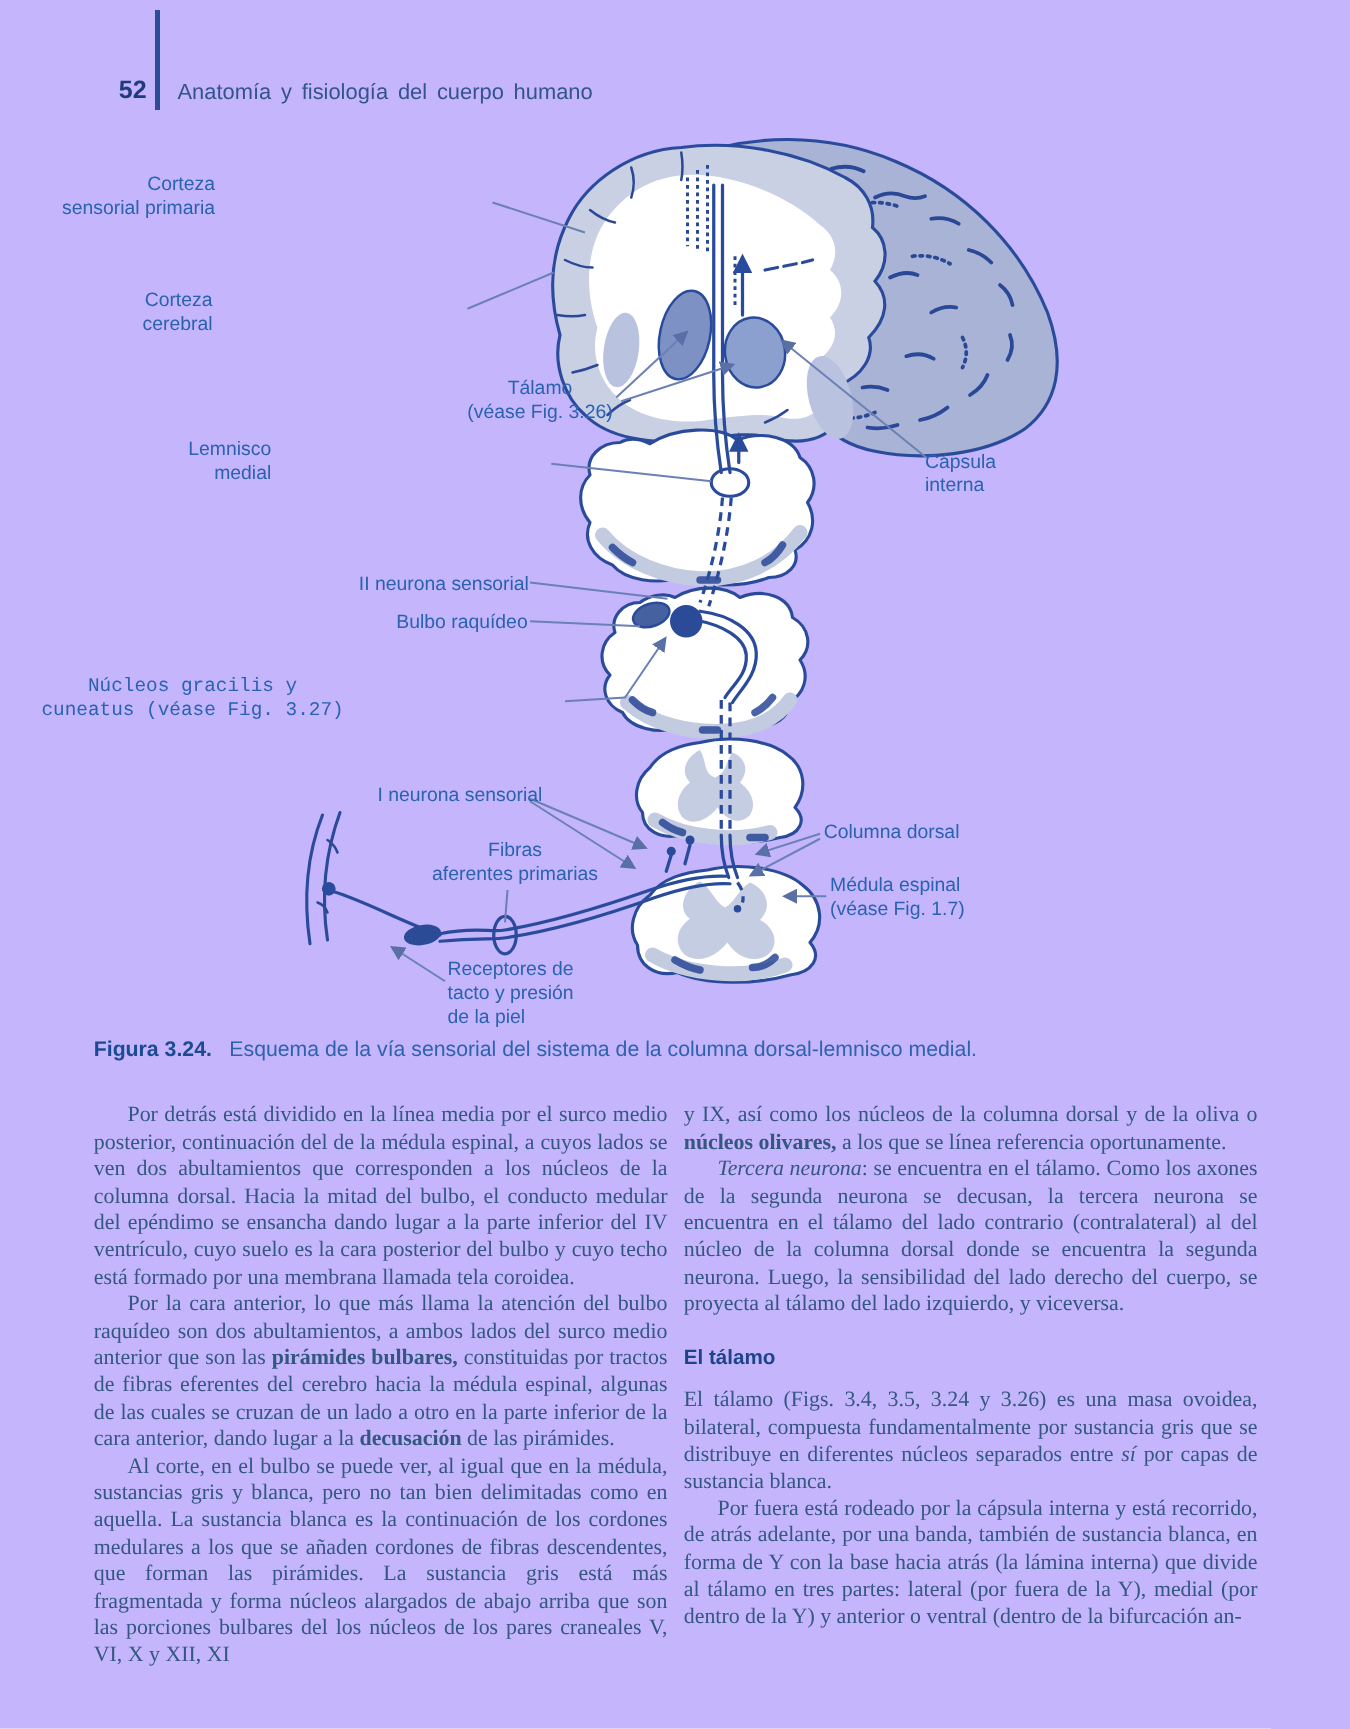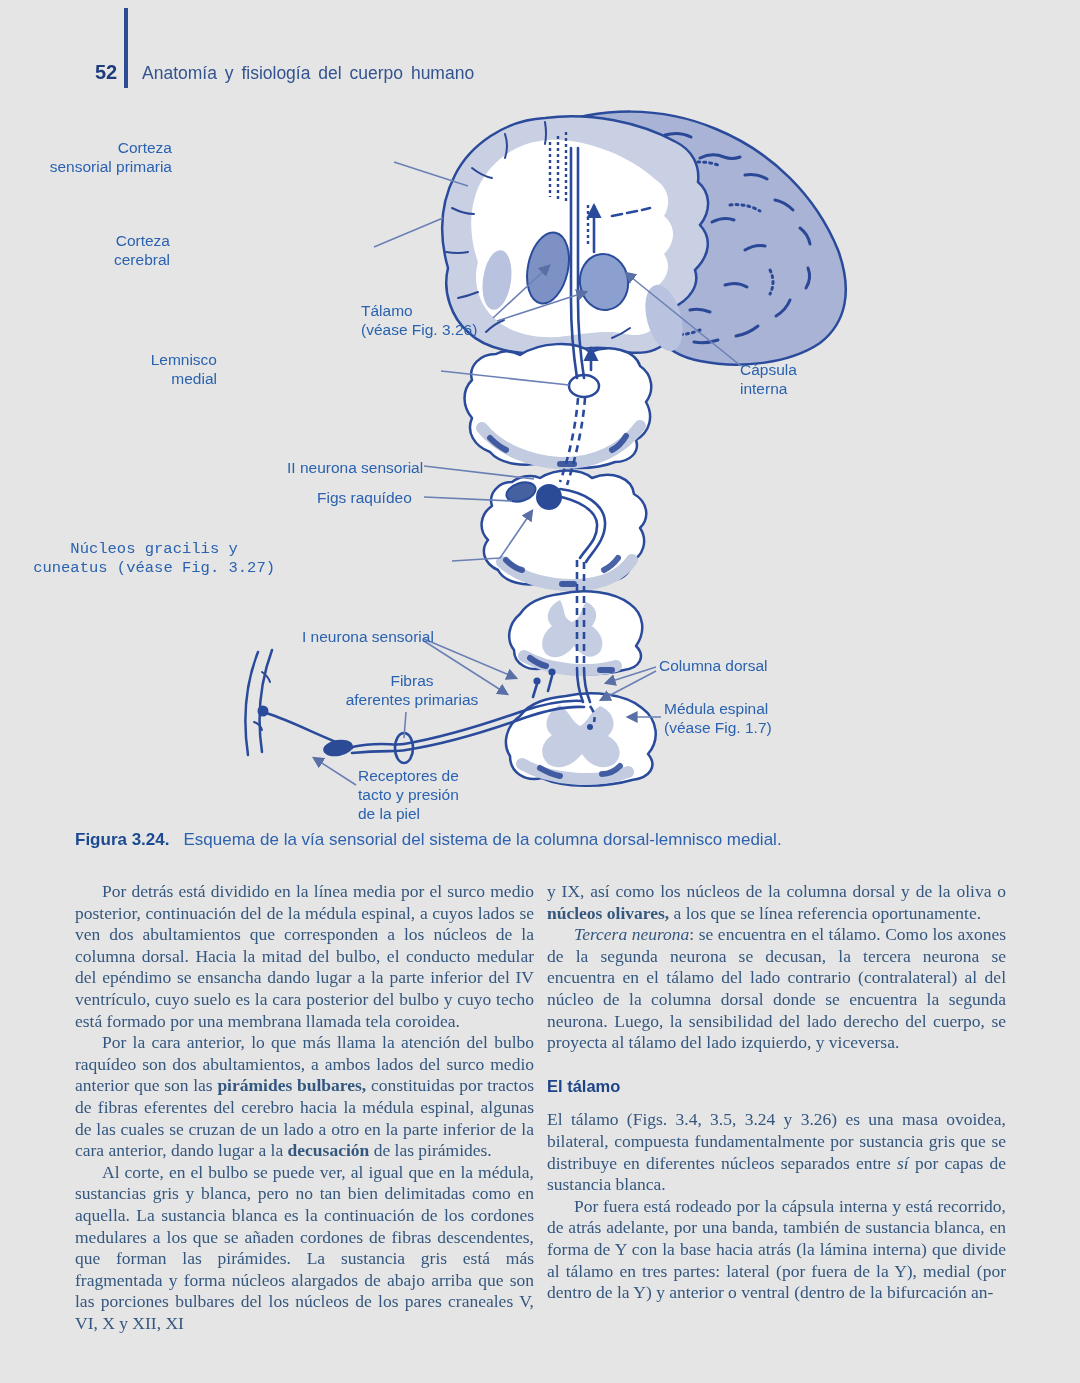--- a/index.html
+++ b/index.html
@@ -1,16 +1,16 @@
 <!DOCTYPE html>
 <html><head>
 <meta charset="utf-8">
 <style>
   html,body{margin:0;padding:0;background:#ffffff;}
-  .page{position:relative;width:1080px;height:1383px;background:#e5e5e5;overflow:hidden;
+  .page{position:relative;width:1080px;height:1383px;background:#c4b5fd;overflow:hidden;
         font-family:"Liberation Sans",sans-serif;}
   
   .pagenum{position:absolute;left:95px;top:61px;font-size:20px;font-weight:bold;color:#1e3c7c;}
   .hrule{position:absolute;left:124px;top:8px;width:4px;height:80px;background:#2c4c96;}
   .runhead{position:absolute;left:142px;top:63px;font-size:17.5px;color:#33538f;word-spacing:3px;}
   
   .stage{position:absolute;left:0;top:0;width:860px;height:840px;}
   .stage svg{position:absolute;left:0;top:0;}
   .lbl{position:absolute;font-size:15.5px;line-height:19px;color:#2a62b0;white-space:pre-line;}
   
@@ -194,28 +194,28 @@
         <line class="leader" x1="656" y1="671" x2="601" y2="700" marker-end="url(#ah)"></line>
         <line class="leader" x1="661" y1="717" x2="628" y2="717" marker-end="url(#ah)"></line>
         <line class="leader" x1="356" y1="785" x2="314" y2="758" marker-end="url(#ah)"></line>
       </g>
     </svg>
 
     <div class="lbl" style="right:688px;top:138px;text-align:right;">Corteza
 sensorial primaria</div>
     <div class="lbl" style="right:690px;top:231px;text-align:right;">Corteza
 cerebral</div>
-    <div class="lbl" style="left:361px;top:301px;width:142px;text-align:left;">Tálamo
+    <div class="lbl" style="left:361px;top:301px;width:142px;text-align:center;">Tálamo
 (véase Fig. 3.26)</div>
     <div class="lbl" style="right:643px;top:350px;text-align:right;">Lemnisco
 medial</div>
     <div class="lbl" style="left:740px;top:360px;">Cápsula
 interna</div>
     <div class="lbl" style="left:287px;top:458px;text-align:right;">II neurona sensorial</div>
-    <div class="lbl" style="left:317px;top:488px;">Figs raquídeo</div>
+    <div class="lbl" style="left:317px;top:488px;">Bulbo raquídeo</div>
     <div class="lbl" style="right:585px;top:540px;text-align:center;font-family:Liberation Mono, monospace;">Núcleos gracilis y
 cuneatus (véase Fig. 3.27)</div>
     <div class="lbl" style="left:302px;top:627px;">I neurona sensorial</div>
     <div class="lbl" style="left:337px;top:671px;width:150px;text-align:center;">Fibras
 aferentes primarias</div>
     <div class="lbl" style="left:659px;top:656px;">Columna dorsal</div>
     <div class="lbl" style="left:664px;top:699px;">Médula espinal
 (véase Fig. 1.7)</div>
     <div class="lbl" style="left:358px;top:766px;">Receptores de
 tacto y presión

